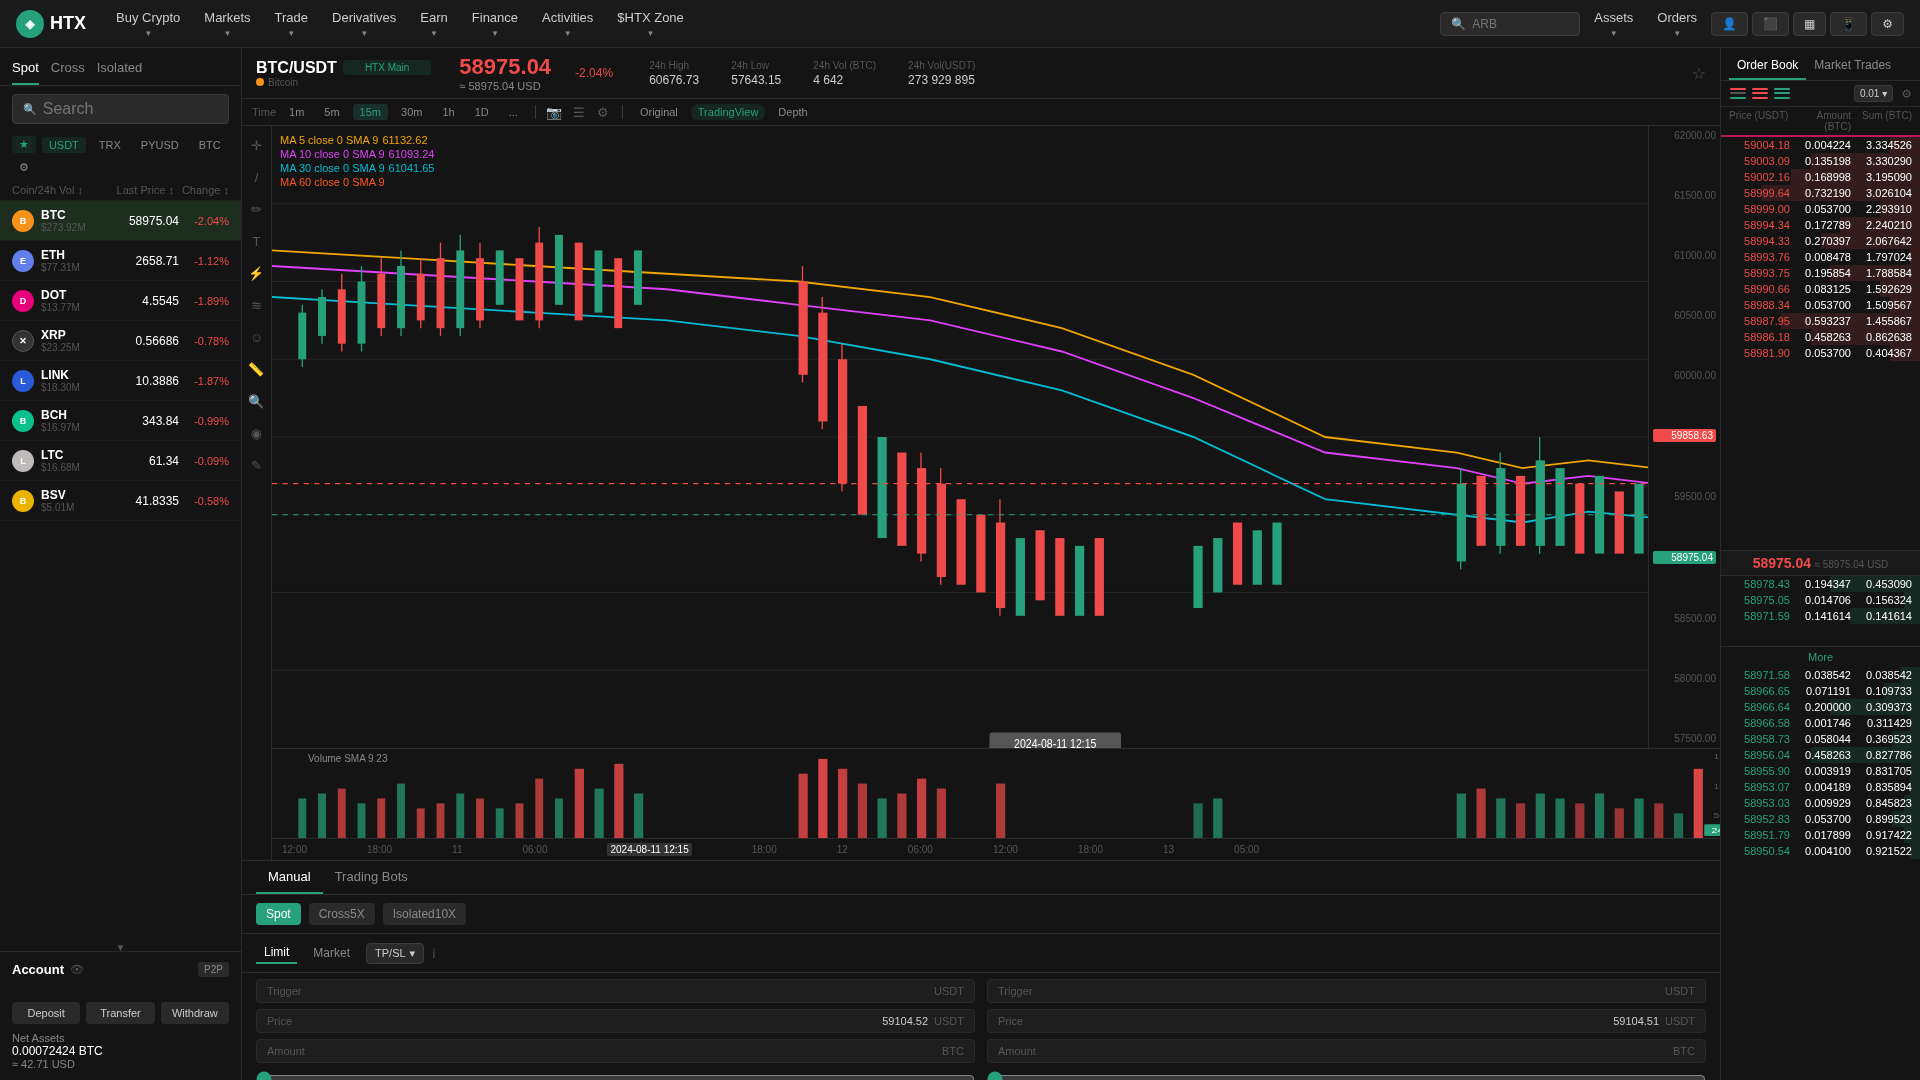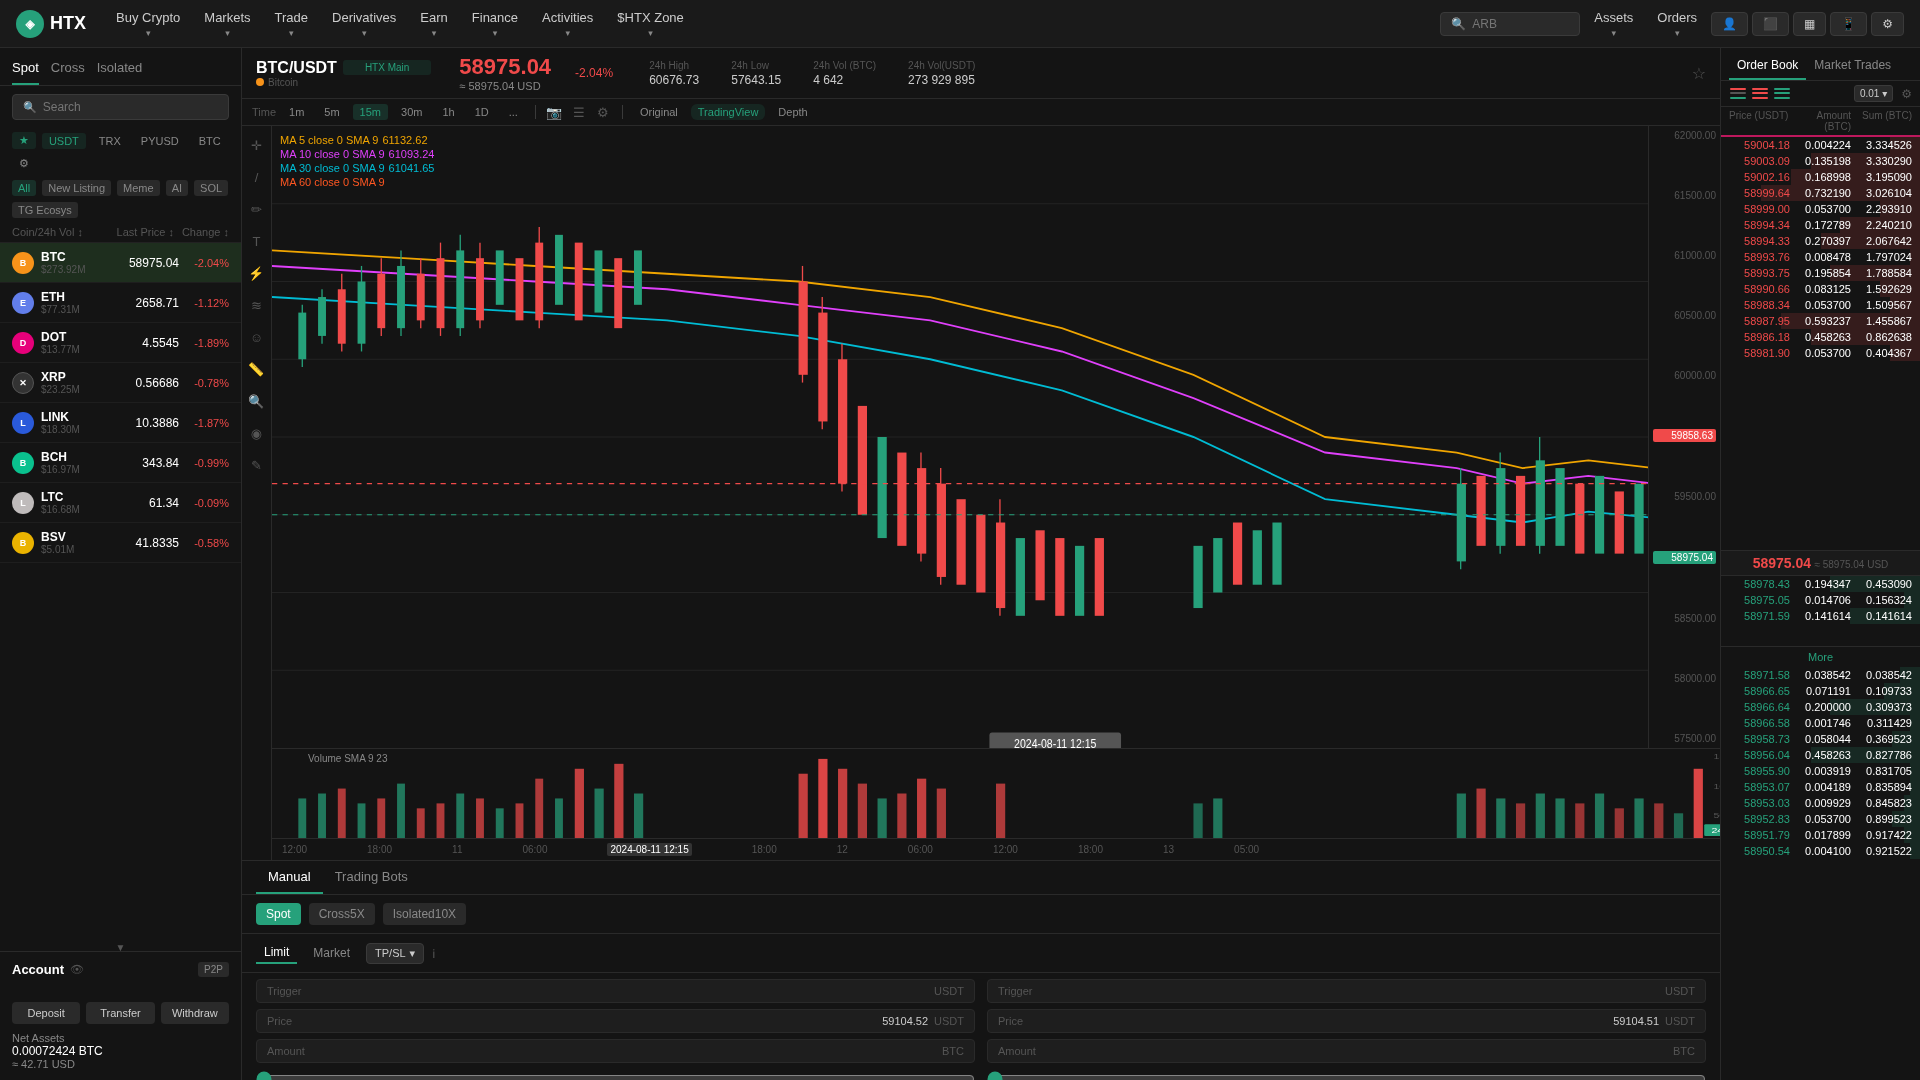--- a/index.html
+++ b/index.html
@@ -228,38 +228,30 @@
 
   <div class="left-sidebar">
     <div class="tab-row">
       <div class="tab-item active">Spot</div>
       <div class="tab-item">Cross</div>
       <div class="tab-item">Isolated</div>
     </div>
     <div class="sidebar-search">
       <div class="sidebar-search-box">
         <span style="color:#555;font-size:11px;">🔍</span>
-        <input type="text" style="background: none; border: none; outline: none; color: #fef9c3; font-size: 12px; width: 100%;" placeholder="Search">
+        <input type="text" style="background: none; border: none; outline: none; color: #fef9c3; font-size: 16px; width: 100%;" placeholder="Search">
       </div>
     </div>
     <div class="filter-row">
       <div class="filter-btn active">★</div>
       <div class="filter-btn active">USDT</div>
       <div class="filter-btn">TRX</div>
       <div class="filter-btn">PYUSD</div>
       <div class="filter-btn">BTC</div>
       <div class="filter-btn">⚙</div>
-    </div>
-    <div class="filter-row">
-      <div class="filter-tag active">All</div>
-      <div class="filter-tag">New Listing</div>
-      <div class="filter-tag">Meme</div>
-      <div class="filter-tag">AI</div>
-      <div class="filter-tag">SOL</div>
-      <div class="filter-tag">TG Ecosys</div>
     </div>
     <div class="coin-list-header">
       <div class="col-name">Coin/24h Vol ↕</div>
       <div class="col-price">Last Price ↕</div>
       <div class="col-change">Change ↕</div>
     </div>
     <div class="coin-list">
       <div class="coin-row active">
         <div class="coin-icon" style="background:#f7931a;">B</div>
         <div class="coin-info">

